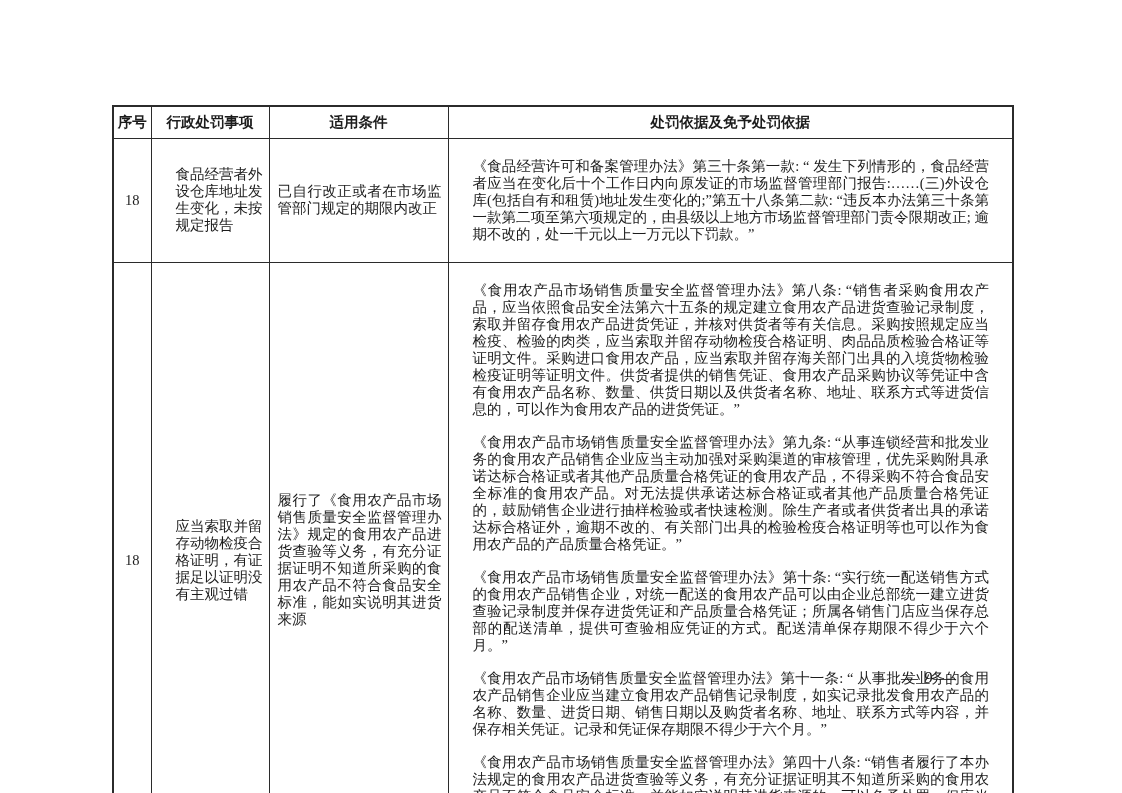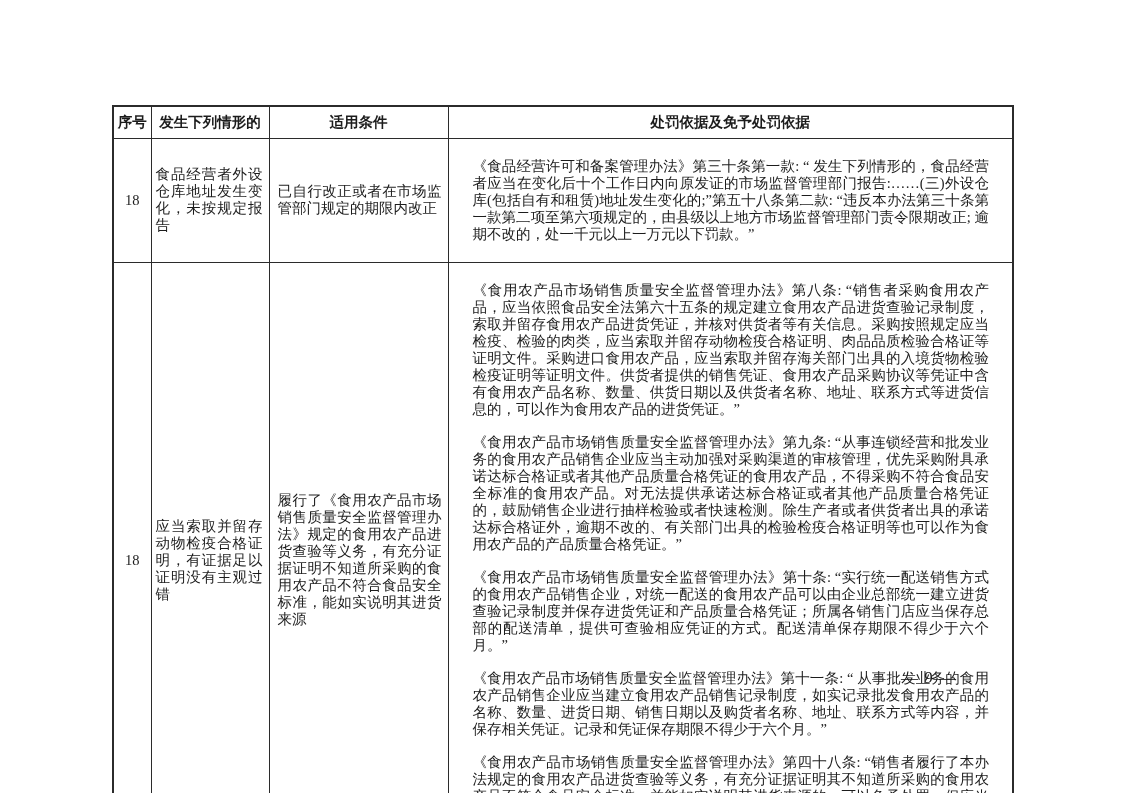--- a/index.html
+++ b/index.html
@@ -41,21 +41,21 @@
     font-size: 15px;
     padding: 2px 2px;
   }
   td.c-no {
     text-align: center;
     font-family: "Liberation Serif", "DejaVu Serif", serif;
     font-size: 15px;
     margin-left: 37px;
   }
   td.c-matter {
-    padding: 4px 6px 4px 4px;
+    padding: 4px 6px 4px 24px;
     text-align: justify;
     line-height: 18.5px;
     font-family: Liberation Serif, serif;
   }
   td.c-cond {
     padding: 4px 6px 4px 8px;
     text-align: justify;
     line-height: 18.5px;
     margin-left: 32px;
   }
@@ -88,21 +88,21 @@
   <table class="penalty-table">
     <colgroup>
       <col style="width:38px">
       <col style="width:118px">
       <col style="width:179px">
       <col style="width:565px">
     </colgroup>
     <thead>
       <tr>
         <th>序号</th>
-        <th>发生下列情形的</th>
+        <th>行政处罚事项</th>
         <th>适用条件</th>
         <th>处罚依据及免予处罚依据</th>
       </tr>
     </thead>
     <tbody>
       <tr class="row-18">
         <td class="c-no">18</td>
         <td class="c-matter">食品经营者外设仓库地址发生变化，未按规定报告</td>
         <td class="c-cond">已自行改正或者在市场监管部门规定的期限内改正</td>
         <td class="c-basis">

